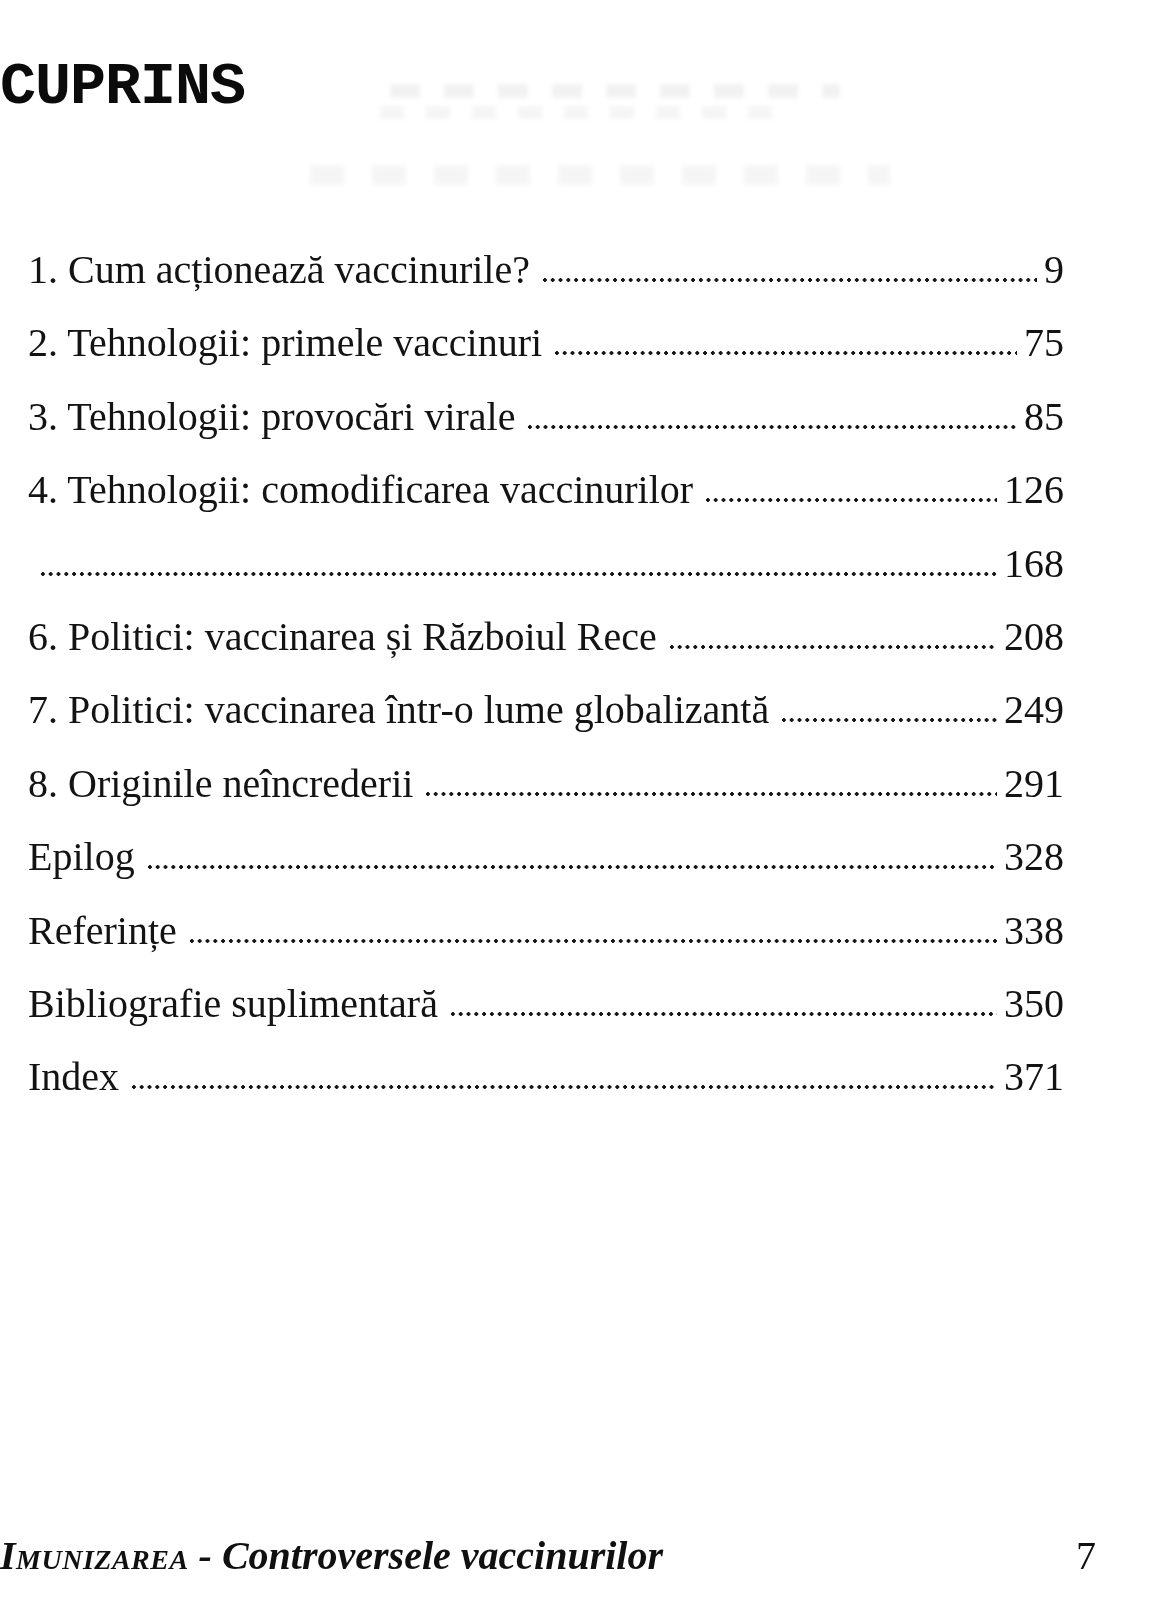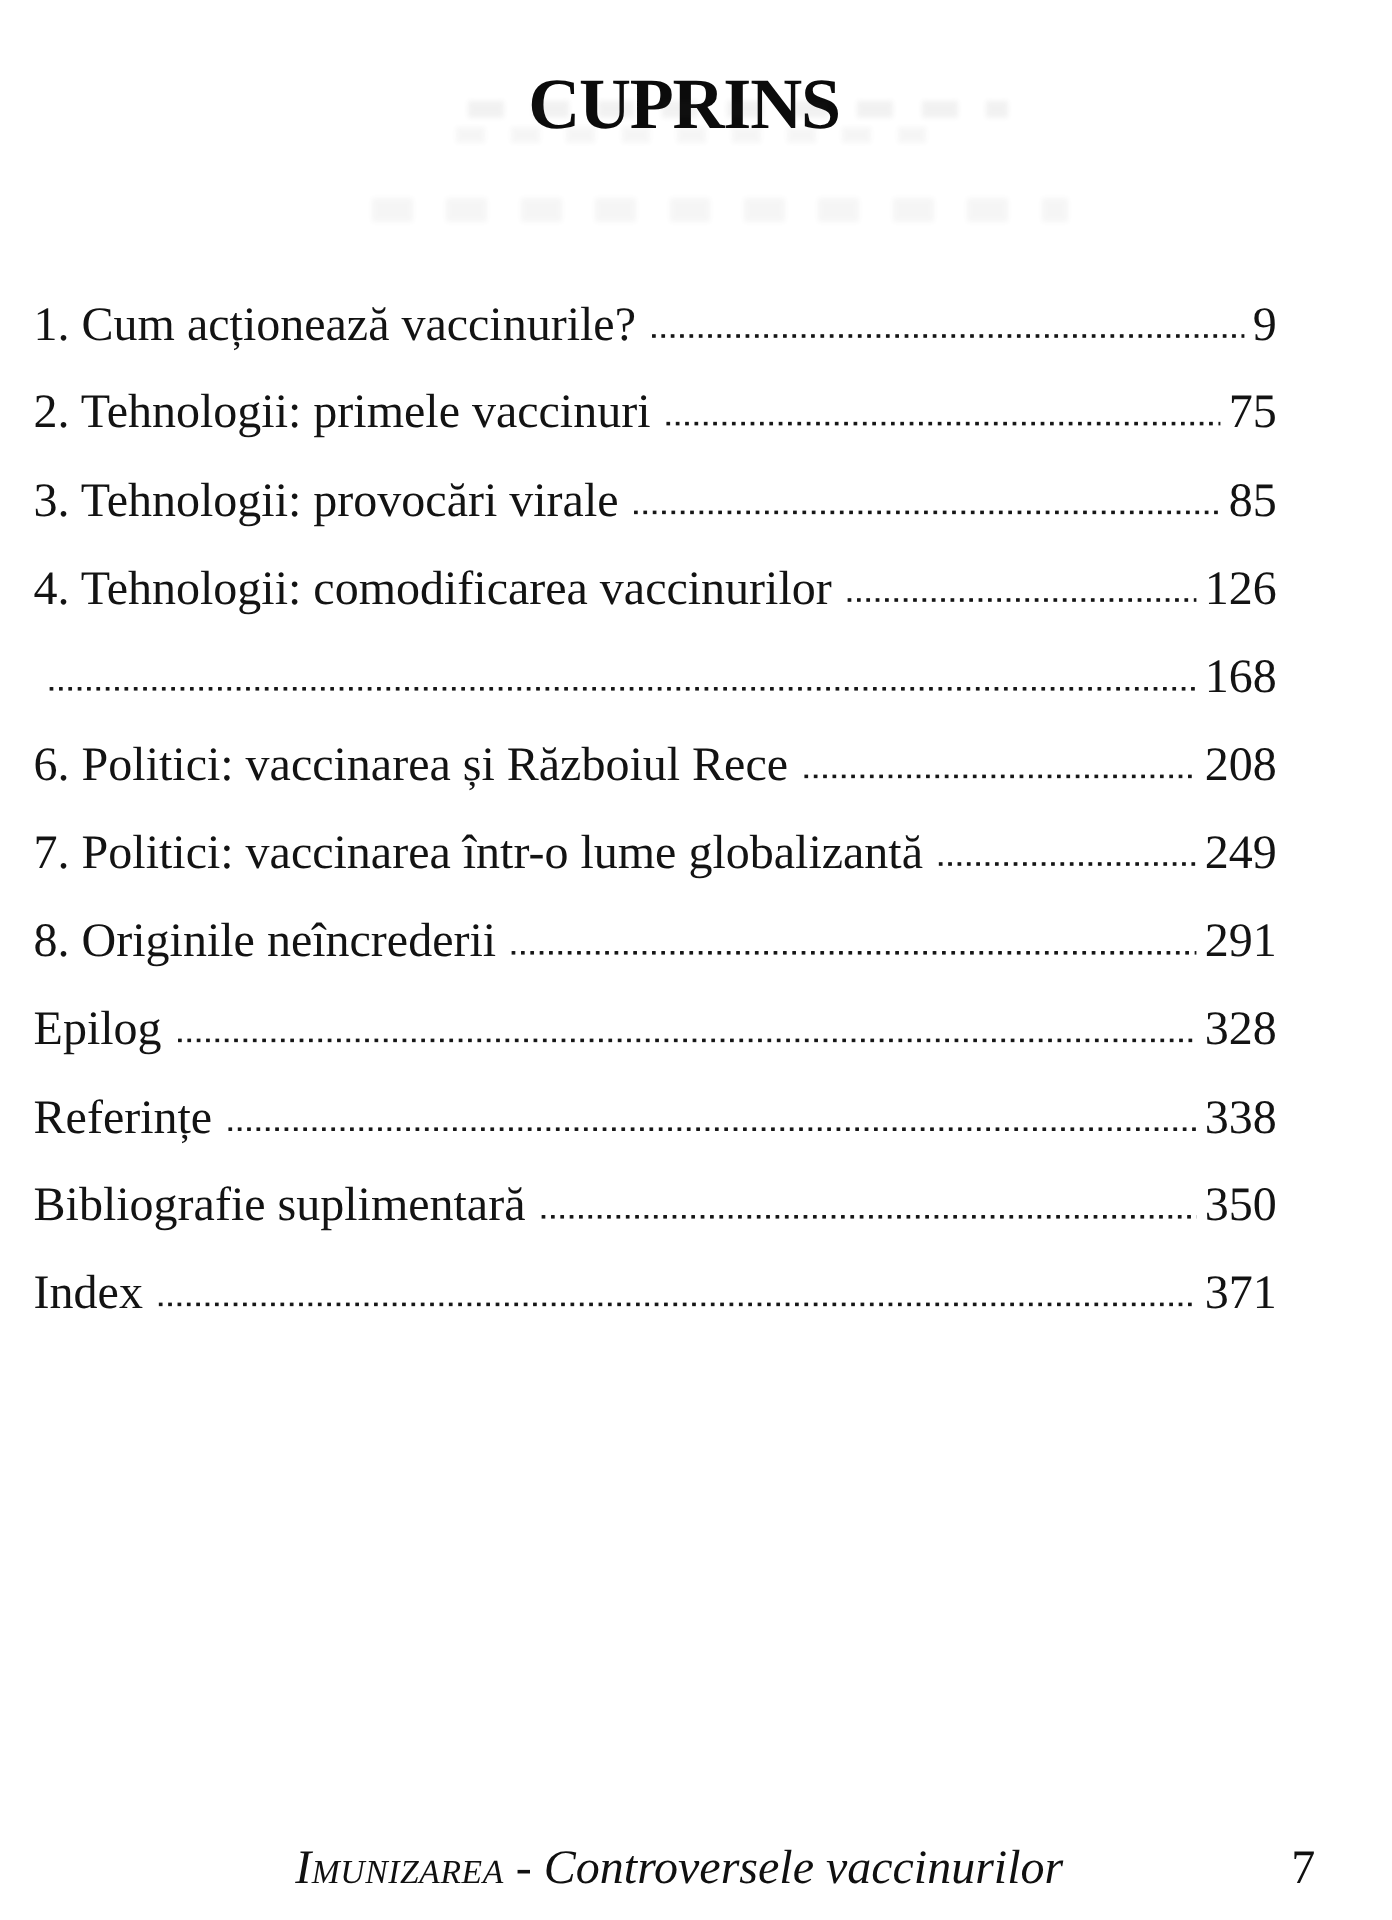--- a/index.html
+++ b/index.html
@@ -15,22 +15,21 @@
     font-family: "Liberation Serif", serif;
     color: #131313;
   }
 
   
   .page-title {
     position: absolute;
     top: 16px;
     left: 0;
     right: 20px;
-    text-align: center;
-    font-family: Liberation Serif, serif;
+    font-family: Liberation Mono, monospace;
     font-weight: 700;
     font-size: 60px;
     letter-spacing: -1px;
     color: #0b0b0b;
     line-height: 1.05;
   }
 
   
   .ghost {
     position: absolute;
@@ -91,25 +90,26 @@
   .footer {
     position: absolute;
     top: 1532px;
     left: 0;
     right: 0;
     height: 56px;
     font-size: 40px;
   }
   .footer-center {
     position: absolute;
-    left: 16px;
+    left: 0;
     right: 44px;
-    text-align: center;
+    text-align: left;
     font-style: italic;
     color: #101010;
+    font-weight: bold;
   }
   .footer-book {
     font-variant: small-caps;
     letter-spacing: 0.5px;
   }
   .footer-page-number {
     position: absolute;
     right: 64px;
     top: 0;
     font-style: normal;

